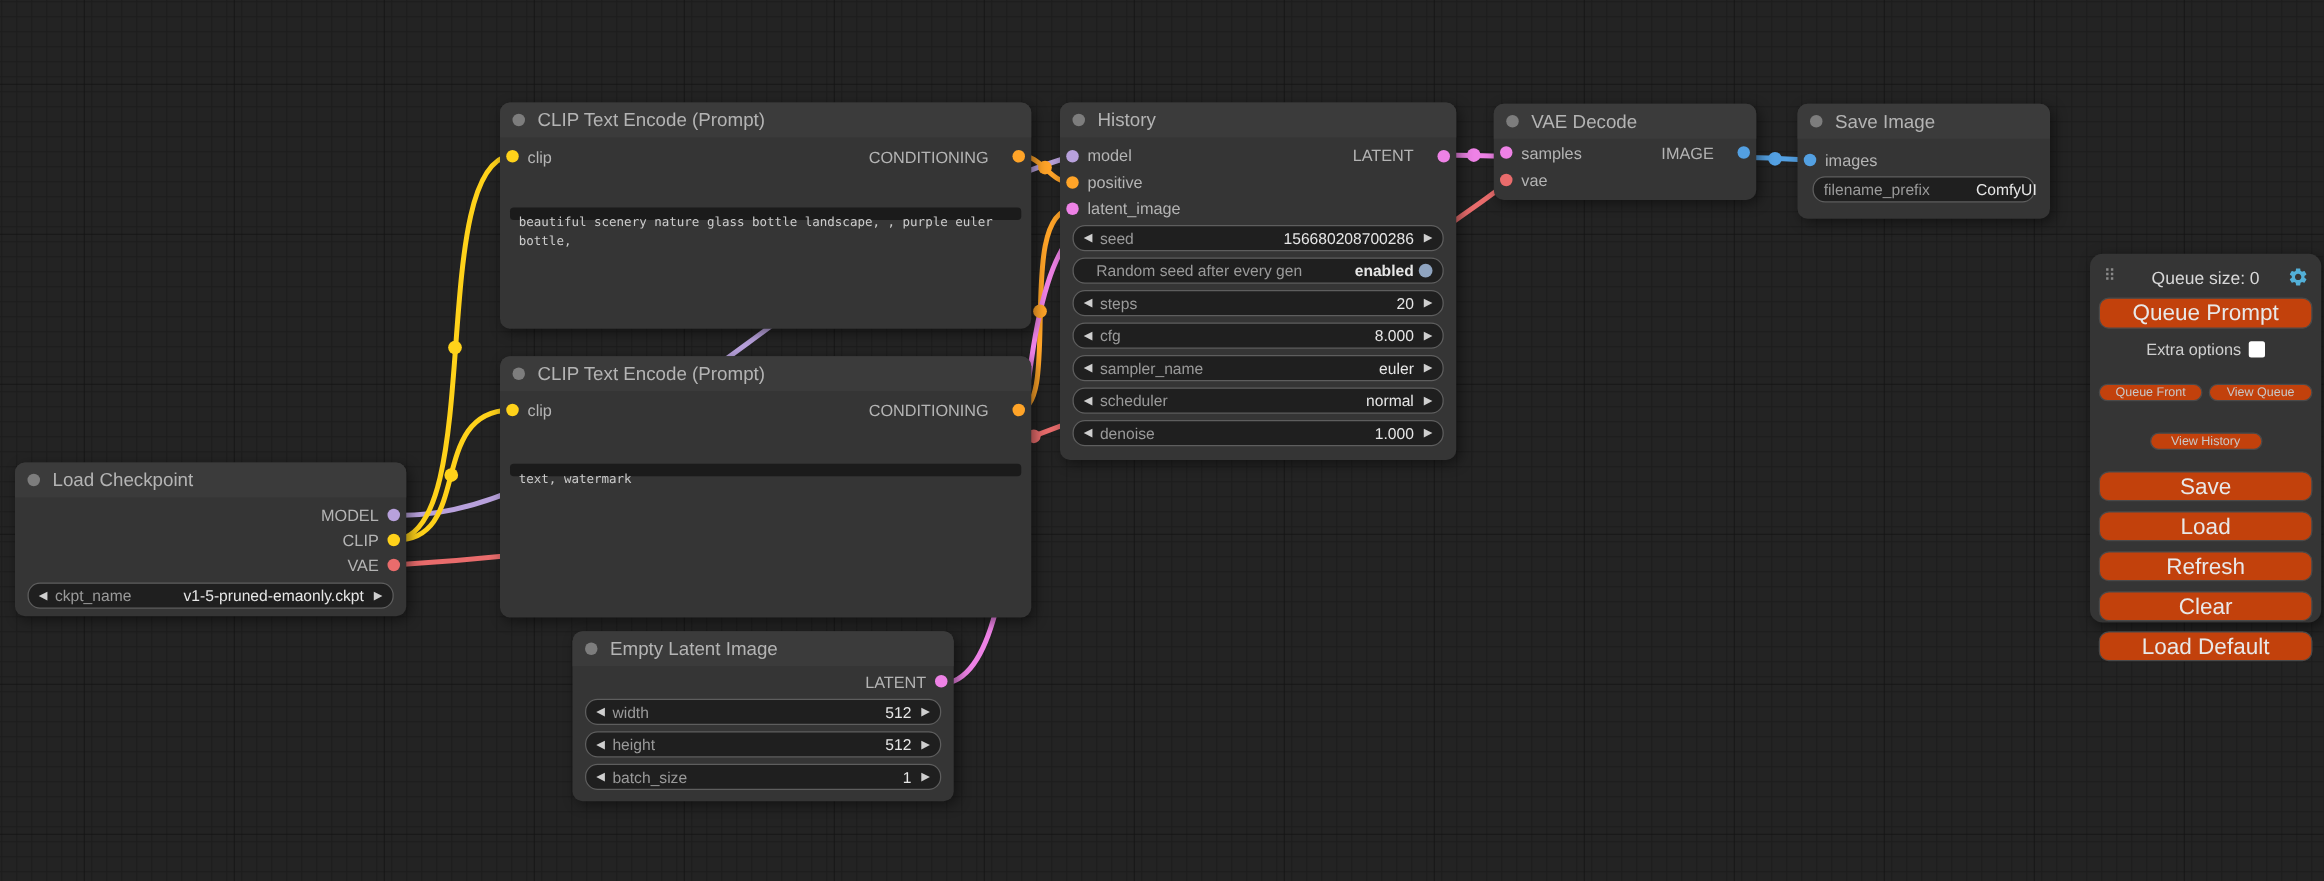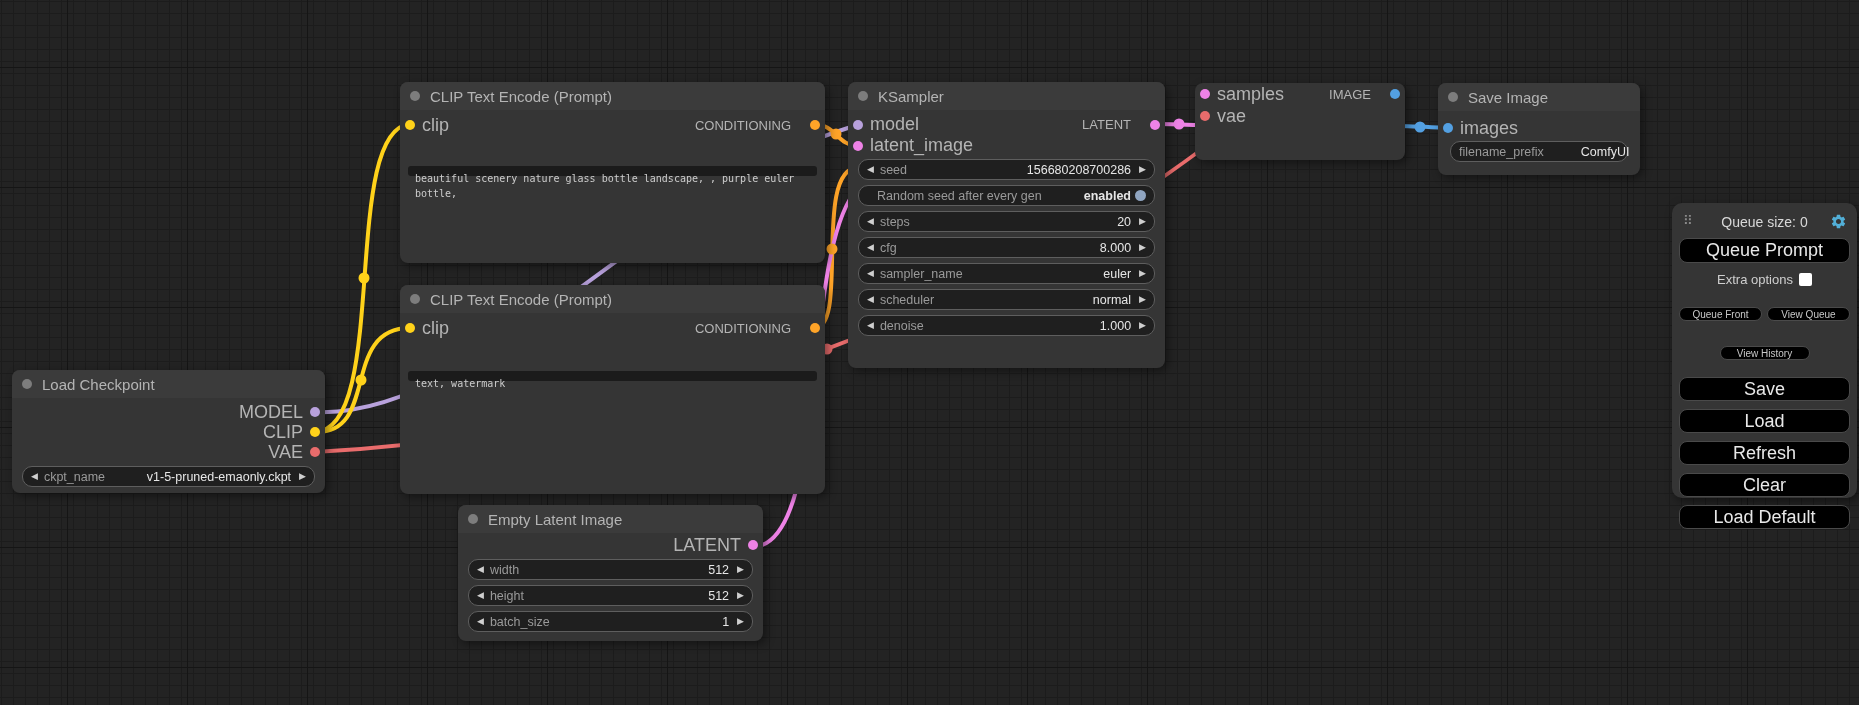--- a/index.html
+++ b/index.html
@@ -18,21 +18,21 @@
   #wires{position:absolute;left:0;top:0;z-index:1;}
   #wires path{fill:none;stroke-width:4;stroke-linecap:round;}
 
   .node{position:absolute;z-index:2;background:#353535;border-radius:8px;
         box-shadow:3px 3px 10px rgba(0,0,0,.45);color:#b9b9b9;}
   .node-title{height:28px;background:#3b3b3b;border-radius:8px 8px 0 0;
         display:flex;align-items:center;padding:0 10px;font-size:15px;color:#b4b4b4;}
   .title-dot{width:10px;height:10px;border-radius:50%;background:#7d7d7d;margin-right:10px;flex:none;}
   .node-body{position:relative;}
 
-  .slot{position:relative;height:21px;display:flex;align-items:center;font-size:18px;color:#b4b4b4;}
+  .slot{position:relative;height:21px;display:flex;align-items:center;font-size:13px;color:#b4b4b4;}
   .slot-in{padding-left:22px;}
   .slot-out{justify-content:flex-end;padding-right:22px;}
   .slot .dot{position:absolute;top:50%;margin-top:-5px;width:10px;height:10px;border-radius:50%;}
   .slot-in .dot{left:5px;}
   .slot-out .dot{right:5px;}
   .abs-out{position:absolute;right:0;display:flex;align-items:center;height:21px;
         font-size:13px;color:#b4b4b4;justify-content:flex-end;padding-right:34px;left:0;}
   .abs-out .dot{position:absolute;right:5px;top:50%;margin-top:-5px;width:10px;height:10px;border-radius:50%;}
 
   .c-purple{background:#B8A1DC;} .c-yellow{background:#FFD21A;} .c-red{background:#E96C6C;}
@@ -53,21 +53,21 @@
         font-size:10px;line-height:1.5;padding:5px 7px;white-space:pre-wrap;}
 
   
   #menu{position:absolute;z-index:3;left:1672px;top:203px;width:185px;height:295px;
         background:#353535;border-radius:10px;box-shadow:3px 3px 10px rgba(0,0,0,.5);
         box-sizing:border-box;padding:6px 7px;color:#d8d8d8;}
   #menu-header{position:relative;height:26px;display:flex;align-items:center;justify-content:center;
         font-size:14px;color:#d8d8d8;}
   #drag-handle{position:absolute;left:4px;top:4px;color:#8a8a8a;font-size:13px;cursor:move;}
   #gear{position:absolute;right:3px;top:4px;width:17px;height:17px;cursor:pointer;}
-  .btn{background:#000000;border:1px solid #4a4a4a;border-radius:8px;color:#e8e8e8;
+  .btn{background:#c2410c;border:1px solid #4a4a4a;border-radius:8px;color:#e8e8e8;
         display:flex;align-items:center;justify-content:center;cursor:pointer;box-sizing:border-box;}
   .btn-big{height:24px;font-size:18px;margin:8px 0 0 0;}
   #queue-prompt{height:25px;font-size:18px;margin:3px 0 0 0;}
   #extra-row{display:flex;align-items:center;justify-content:center;gap:6px;margin-top:8px;
         font-size:13px;color:#cfcfcf;height:16px;}
   #checkbox{width:13px;height:13px;background:#ffffff;border-radius:2px;cursor:pointer;}
   .small-row{display:flex;gap:5px;margin-top:20px;justify-content:center;}
   .btn-small{height:14px;font-size:10px;border-radius:8px;color:#c8c8c8;flex:1;}
   #view-history{flex:none;width:90px;margin:5px auto 0 auto;}
   #save-btn{margin-top:17px;}
@@ -190,28 +190,32 @@
         <span class="wlabel">batch_size</span>
         <span class="wvalue">1</span>
         <span class="arrow">▶</span>
       </div>
     </div>
   </div>
 
   <div class="node" style="left:848px;top:82px;width:317px;height:286px;">
     <div class="node-title">
       <span class="title-dot"></span>
-      <span>KSampler</span>
+      <span>History</span>
     </div>
     <div class="node-body" style="padding-top:4px;">
       <div class="slot slot-in">
         <span class="dot c-purple"></span>
         <span>model</span>
       </div>
       <div class="slot slot-in">
+        <span class="dot c-orange"></span>
+        <span>positive</span>
+      </div>
+      <div class="slot slot-in">
         <span class="dot c-pink"></span>
         <span>latent_image</span>
       </div>
       <div class="abs-out" style="top:4px;">
         <span>LATENT</span>
         <span class="dot c-pink"></span>
       </div>
 
       <div class="widget" style="margin-top:3px;">
         <span class="arrow">◀</span>
@@ -251,20 +255,24 @@
       <div class="widget">
         <span class="arrow">◀</span>
         <span class="wlabel">denoise</span>
         <span class="wvalue">1.000</span>
         <span class="arrow">▶</span>
       </div>
     </div>
   </div>
 
   <div class="node" style="left:1195px;top:83px;width:210px;height:77px;">
+    <div class="node-title">
+      <span class="title-dot"></span>
+      <span>VAE Decode</span>
+    </div>
     <div class="node-body">
       <div class="slot slot-in" style="height:22px;">
         <span class="dot c-pink"></span>
         <span>samples</span>
       </div>
       <div class="slot slot-in" style="height:22px;">
         <span class="dot c-red"></span>
         <span>vae</span>
       </div>
       <div class="abs-out" style="top:0;height:22px;">

